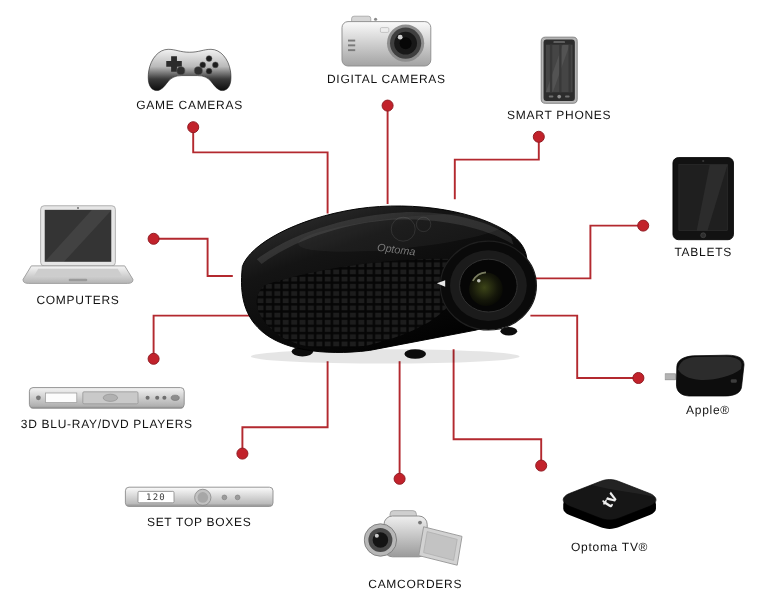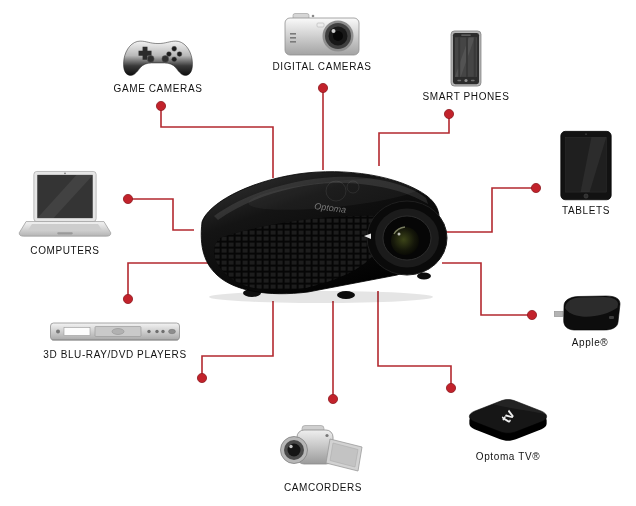--- a/index.html
+++ b/index.html
@@ -151,21 +151,21 @@
       <rect x="19.5" y="5" width="57" height="44.5" fill="#343434"></rect>
       <polygon points="19.5,49.5 60,5 77,5 36,49.5" fill="#ffffff" opacity="0.07"></polygon>
       <circle cx="48" cy="3.4" r="0.9" fill="#777"></circle>
       <path d="M8,53 L88,53 L95,64.5 Q95.5,68 90.5,68 L5.5,68 Q0.5,68 1,64.5 Z" fill="url(#gLap)" stroke="#9e9e9e" stroke-width="0.8"></path>
       <path d="M14,55.5 L82,55.5 L86,62 L10,62 Z" fill="#cdcdcd"></path>
       <rect x="40" y="64" width="16" height="2.2" rx="1.1" fill="#9a9a9a"></rect>
     </svg>
     <div class="dlabel">COMPUTERS</div>
   </div>
 
-  <div class="device" style="left:7px;top:320px;width:164px;margin-left:26px;">
+  <div class="device" style="left:7px;top:320px;width:164px;">
     <svg width="132" height="26" viewBox="0 0 132 26">
       <defs>
         <linearGradient id="gDvd" x1="0" y1="0" x2="0" y2="1">
           <stop offset="0" stop-color="#f4f4f4"></stop>
             <stop offset="1" stop-color="#a9a9a9"></stop>
         </linearGradient>
       </defs>
       <rect x="1.5" y="3" width="129" height="17" rx="3" fill="url(#gDvd)" stroke="#8f8f8f" stroke-width="0.8"></rect>
       <circle cx="9" cy="11.5" r="2" fill="#787878"></circle>
       <rect x="15" y="7.5" width="26" height="8" fill="#fcfcfc" stroke="#9a9a9a" stroke-width="0.6"></rect>
@@ -173,22 +173,41 @@
       <ellipse cx="69" cy="11.5" rx="6" ry="3" fill="#b1b1b1" stroke="#8a8a8a" stroke-width="0.5"></ellipse>
       <circle cx="100" cy="11.5" r="1.7" fill="#6f6f6f"></circle>
       <circle cx="108" cy="11.5" r="1.7" fill="#6f6f6f"></circle>
       <circle cx="114" cy="11.5" r="1.7" fill="#6f6f6f"></circle>
       <ellipse cx="123" cy="11.5" rx="3.4" ry="2.2" fill="#8d8d8d" stroke="#6f6f6f" stroke-width="0.5"></ellipse>
       <rect x="3" y="19" width="126" height="1.8" fill="#8c8c8c" opacity="0.55"></rect>
     </svg>
     <div class="dlabel">3D BLU-RAY/DVD PLAYERS</div>
   </div>
 
-
-  <div class="device" style="left:277px;top:423px;width:92px;">
+  <div class="device" style="left:98px;top:403px;width:136px;">
+    <svg width="126" height="24" viewBox="0 0 126 24">
+      <defs>
+        <linearGradient id="gStb" x1="0" y1="0" x2="0" y2="1">
+          <stop offset="0" stop-color="#fbfbfb"></stop>
+            <stop offset="1" stop-color="#b0b0b0"></stop>
+        </linearGradient>
+      </defs>
+      <rect x="1.5" y="3" width="123" height="16" rx="3" fill="url(#gStb)" stroke="#919191" stroke-width="0.8"></rect>
+      <rect x="12" y="6.5" width="30" height="9.5" rx="1" fill="#ffffff" stroke="#8a8a8a" stroke-width="0.7"></rect>
+      <text x="27" y="14" text-anchor="middle" font-family="DejaVu Sans Mono, monospace" font-size="7.5" letter-spacing="1" fill="#3c3c3c">120</text>
+      <circle cx="66" cy="11.5" r="6.8" fill="#c2c2c2" stroke="#8a8a8a" stroke-width="0.7"></circle>
+      <circle cx="66" cy="11.5" r="4.4" fill="#a7a7a7"></circle>
+      <circle cx="84" cy="11.5" r="2" fill="#9c9c9c" stroke="#7b7b7b" stroke-width="0.5"></circle>
+      <circle cx="95" cy="11.5" r="2" fill="#9c9c9c" stroke="#7b7b7b" stroke-width="0.5"></circle>
+      <rect x="3" y="17.4" width="120" height="1.6" fill="#8c8c8c" opacity="0.5"></rect>
+    </svg>
+    <div class="dlabel">SET TOP BOXES</div>
+  </div>
+
+  <div class="device" style="left:300px;top:423px;width:92px;">
     <svg width="86" height="56" viewBox="0 0 86 56">
       <defs>
         <linearGradient id="gCc" x1="0" y1="0" x2="0" y2="1">
           <stop offset="0" stop-color="#efefef"></stop>
             <stop offset="1" stop-color="#9b9b9b"></stop>
         </linearGradient>
       </defs>
       <rect x="22" y="2.5" width="22" height="8" rx="3" fill="#cfcfcf" stroke="#999" stroke-width="0.6"></rect>
       <rect x="17" y="7" width="36" height="34" rx="7" fill="url(#gCc)" stroke="#8a8a8a" stroke-width="0.8"></rect>
       <circle cx="47" cy="12.5" r="1.6" fill="#787878"></circle>

